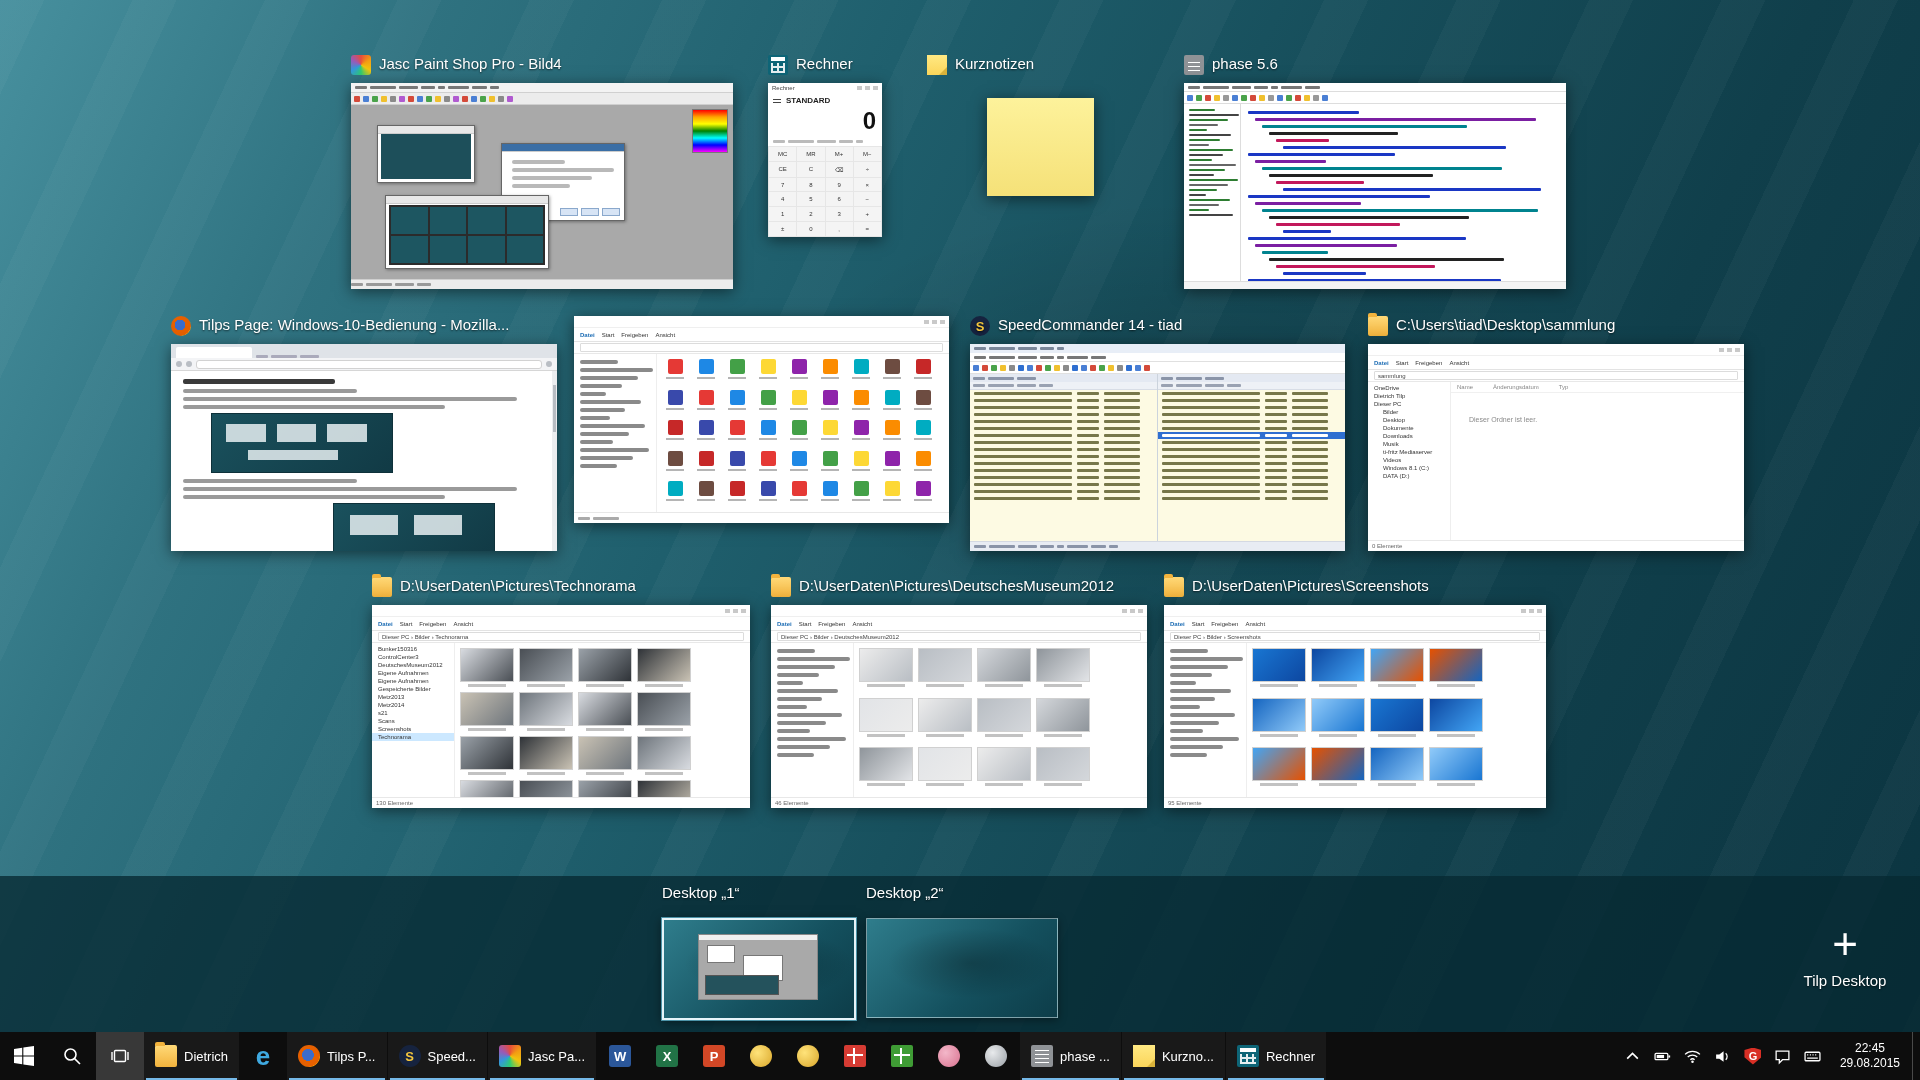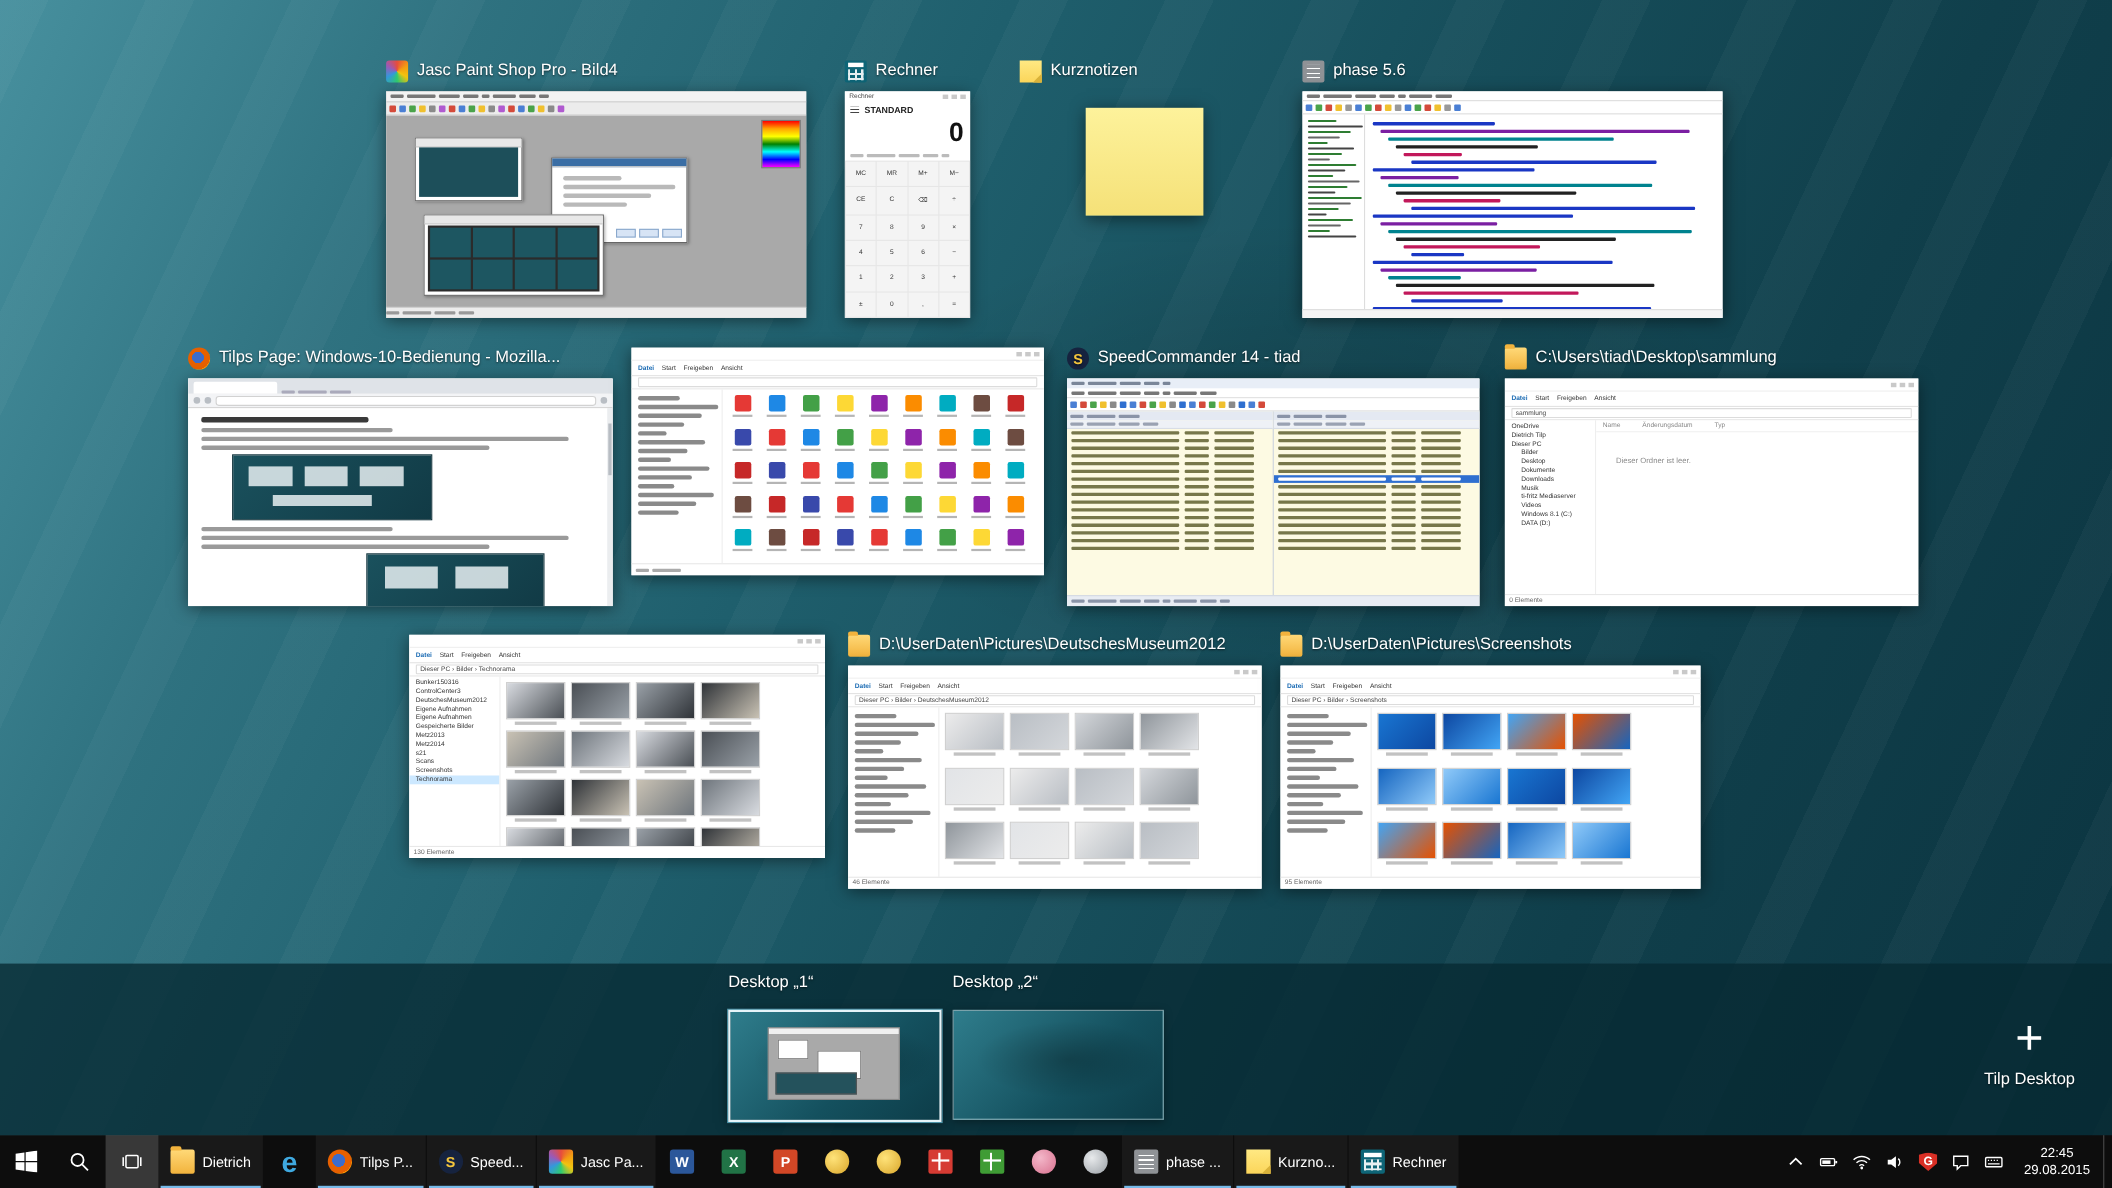--- a/index.html
+++ b/index.html
@@ -271,21 +271,21 @@
           </div>
       </div>
     </div>
   </div>
 
   <div class="tv-win" style="left:768px;top:55px;width:140px">
     <div class="tv-head">
       <span class="ic ic-calc"></span>
       <span>Rechner</span>
     </div>
-    <div class="tv-thumb" style="width:114px;height:206px">
+    <div class="tv-thumb" style="width:114px;height:154px">
       <div class="calc">
         <div class="calc-title">
             <span>Rechner</span>
             <span class="wc">
               <span></span>
               <span></span>
               <span></span>
             </span>
           </div>
         <div class="calc-mode">
@@ -1008,20 +1008,24 @@
               </div>
             <div class="empty-msg">Dieser Ordner ist leer.</div>
           </div>
         </div>
         <div class="xp-status">0 Elemente</div>
       </div>
     </div>
   </div>
 
   <div class="tv-win t-tech" style="left:372px;top:577px;width:400px">
+    <div class="tv-head">
+      <span class="ic ic-folder"></span>
+      <span>D:\UserDaten\Pictures\Technorama</span>
+    </div>
     <div class="tv-thumb" style="width:378px;height:203px">
       <div class="xp t-tech">
         <div class="xp-title">
             <span class="wc">
               <span></span>
               <span></span>
               <span></span>
             </span>
           </div>
         <div class="xp-ribbon">

